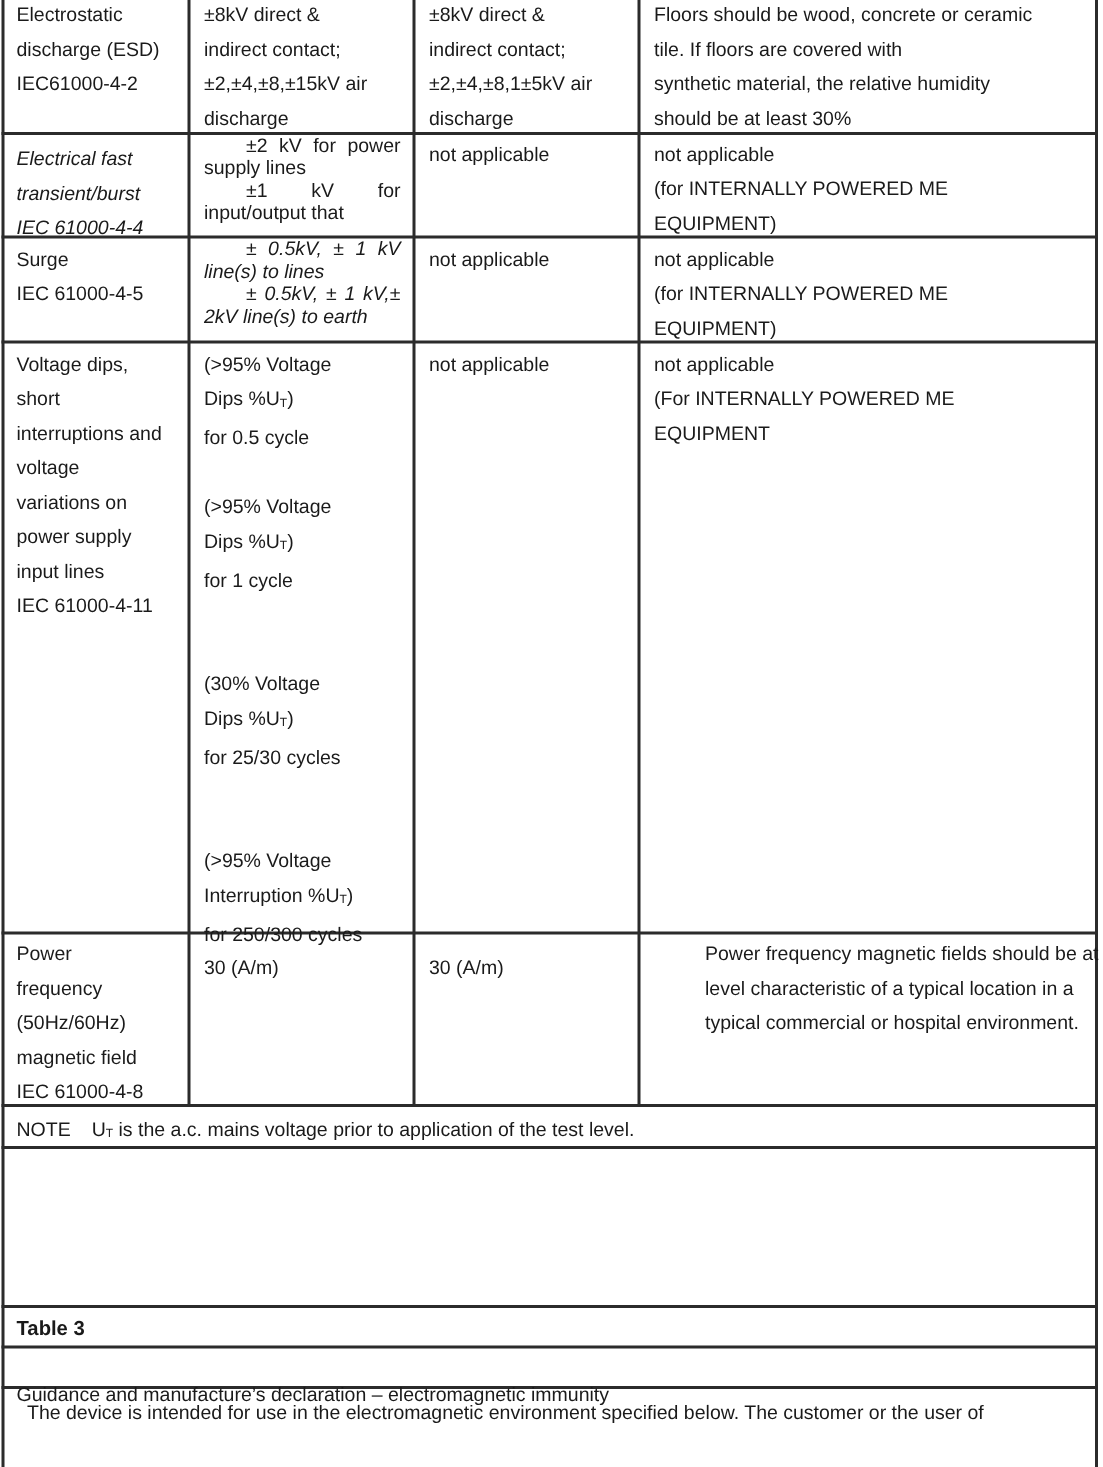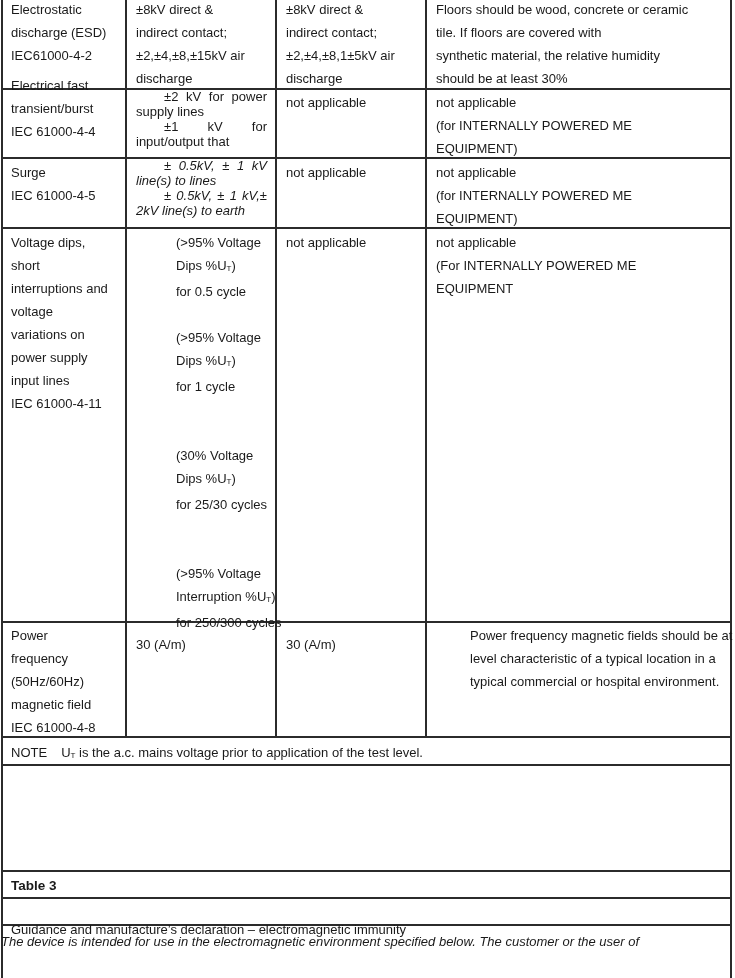--- a/index.html
+++ b/index.html
@@ -54,21 +54,21 @@
   <span class="ln">±2,±4,±8,1±5kV air</span>
   <span class="ln">discharge</span>
 </div>
 <div class="cell loose" style="left:436px; top:-2px; width:292px;">
   <span class="ln">Floors should be wood, concrete or ceramic</span>
   <span class="ln">tile. If floors are covered with</span>
   <span class="ln">synthetic material, the relative humidity</span>
   <span class="ln">should be at least 30%</span>
 </div>
 
-<div class="cell loose" style="left:11px; top:74px; width:110px;">
+<div class="cell loose" style="left:11px; top:94px; width:110px;font-style:italic;">
   <span class="ln">Electrical fast</span>
   <span class="ln">transient/burst</span>
   <span class="ln">IEC 61000-4-4</span>
 </div>
 <div class="cell tight" style="left:136px; top:89px; width:131px;">
   <span class="just">±2 kV for power</span>
   <span class="nojust">supply lines</span>
   <span class="just">±1 kV for</span>
   <span class="nojust">input/output that</span>
 </div>
@@ -103,21 +103,21 @@
 <div class="cell loose" style="left:11px; top:231px; width:112px;">
   <span class="ln">Voltage dips,</span>
   <span class="ln">short</span>
   <span class="ln">interruptions and</span>
   <span class="ln">voltage</span>
   <span class="ln">variations on</span>
   <span class="ln">power supply</span>
   <span class="ln">input lines</span>
   <span class="ln">IEC 61000-4-11</span>
 </div>
-<div class="cell loose" style="left:136px; top:231px; width:136px;margin-left:40px;">
+<div class="cell loose" style="left:136px; top:231px; width:136px;">
   <span class="ln">(&gt;95% Voltage</span>
   <span class="ln"><span>Dips %U</span><sub class="t">T</sub><span>)</span></span>
   <span class="ln">for 0.5 cycle</span>
   <span class="gap"></span>
   <span class="ln">(&gt;95% Voltage</span>
   <span class="ln"><span>Dips %U</span><sub class="t">T</sub><span>)</span></span>
   <span class="ln">for 1 cycle</span>
   <span class="gap"></span>
   <span class="gap"></span>
   <span class="ln">(30% Voltage</span>
@@ -156,15 +156,15 @@
   <span class="ln">level characteristic of a typical location in a</span>
   <span class="ln">typical commercial or hospital environment.</span>
 </div>
 
 <div class="cell note" style="left:11px; top:745px; width:710px; white-space:nowrap;">
   <span>NOTE</span><span style="display:inline-block; width:14px;"></span><span>U</span><sub class="t">T</sub><span> is the a.c. mains voltage prior to application of the test level.</span>
 </div>
 
 <div class="cell bold" style="left:11px; top:878px; font-size:13.5px;">Table 3</div>
 <div class="cell" style="left:11px; top:905px; font-size:13px; white-space:nowrap;margin-top:17px;">Guidance and manufacture’s declaration – electromagnetic immunity</div>
-<div class="cell loose" style="left:1px; top:930px; width:715px;font-style:italic;">
+<div class="cell loose" style="left:18px; top:930px; width:715px;">
   <span class="ln">The device is intended for use in the electromagnetic environment specified below. The customer or the user of</span>
 </div>
 
 </body></html>

